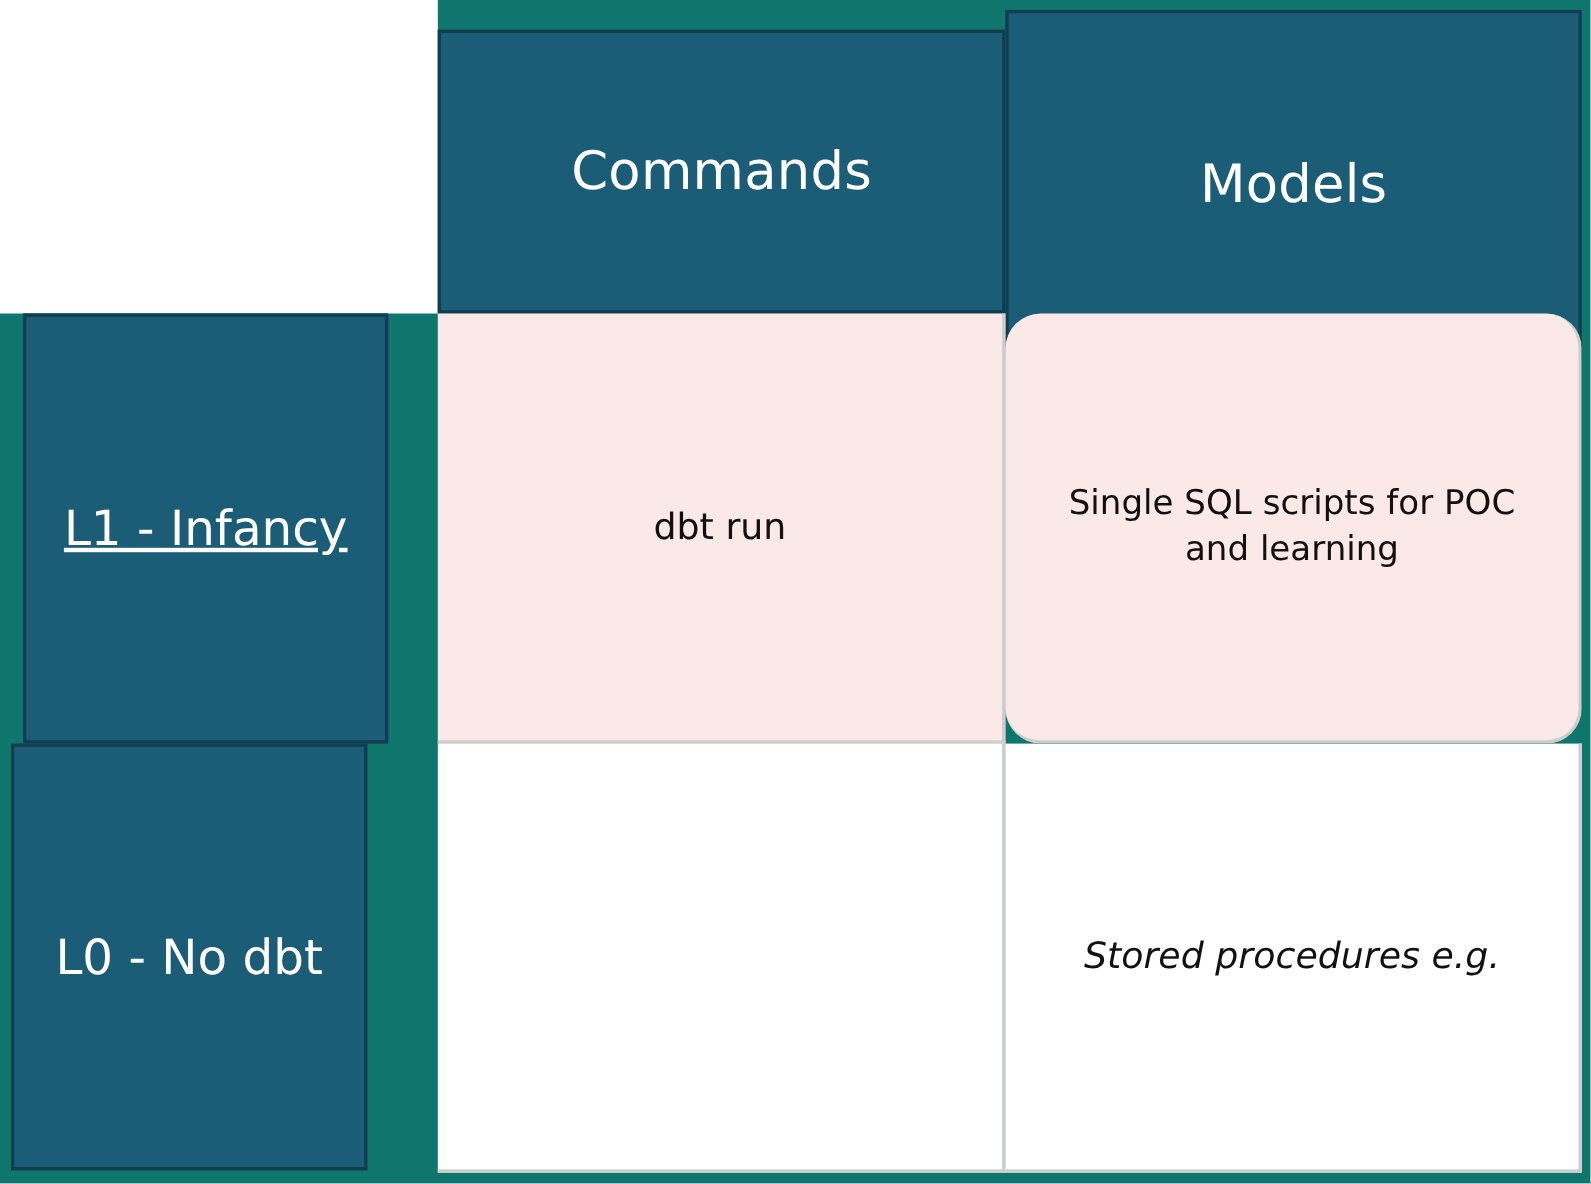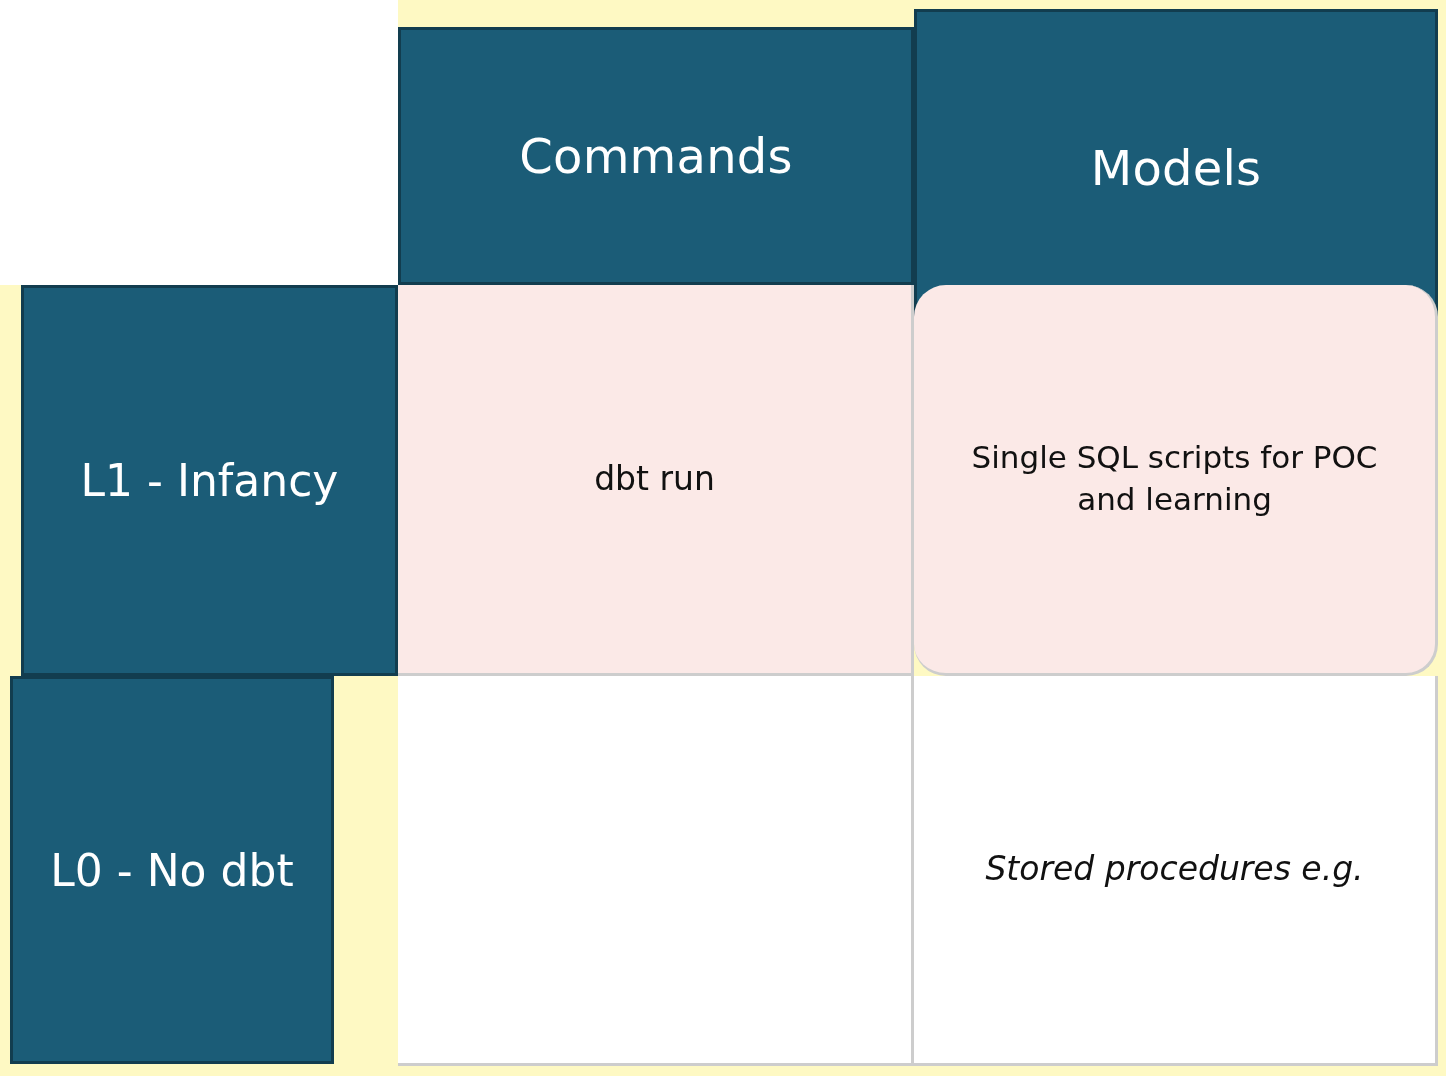--- a/index.html
+++ b/index.html
@@ -11,21 +11,21 @@
     width: 1446px;
     height: 1076px;
     font-family: "DejaVu Sans", sans-serif;
     overflow: hidden;
   }
 
   #canvas {
     position: relative;
     width: 1446px;
     height: 1076px;
-    background: #fef9c3;
+    background: #0f766e;
   }
 
   
   .col-head {
     position: absolute;
     background: #1b5c77;
     border: 3px solid #123d4f;
     box-sizing: border-box;
     display: flex;
     align-items: center;
@@ -57,22 +57,23 @@
     display: flex;
     align-items: center;
     justify-content: center;
     color: #ffffff;
     font-size: 44px;
     font-weight: 400;
   }
   #row-head-l1 {
     left: 21px;
     top: 285px;
-    width: 377px;
+    width: 332px;
     height: 391px;
+    text-decoration: underline;
   }
   #row-head-l0 {
     left: 10px;
     top: 676px;
     width: 324px;
     height: 388px;
   }
 
   
   #body-grid {

